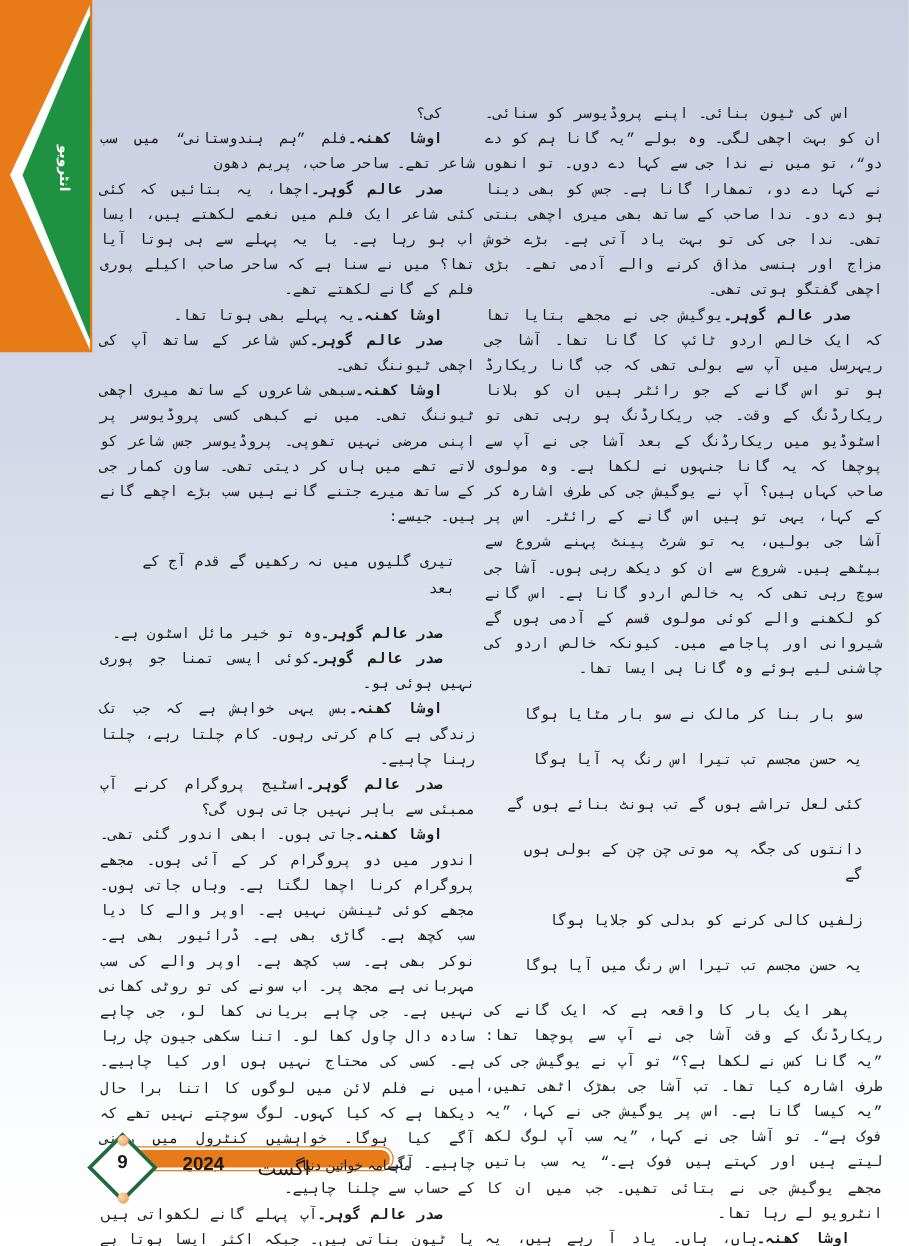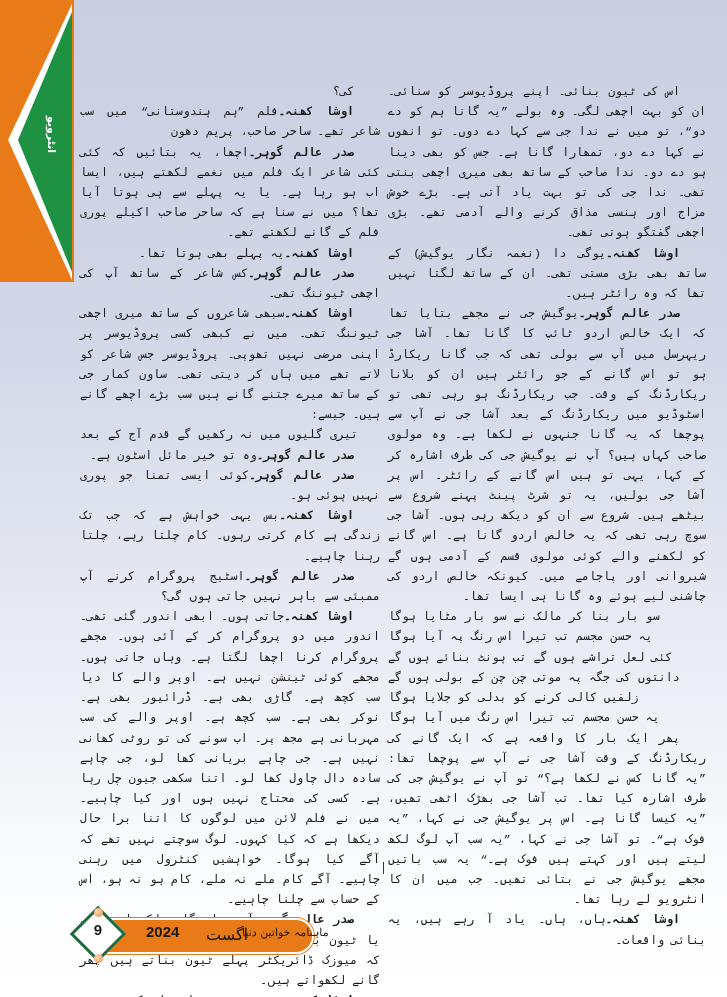--- a/index.html
+++ b/index.html
@@ -22,28 +22,28 @@
   
   .col {
     position:absolute; top:82px; direction:rtl; text-align:justify;
     font-size:11.6px; line-height:20.2px;
   }
   .col-right { left:388px; width:318px; }
   .col-left  { left:80px;  width:300px; }
   .col p { margin:0;font-family:Liberation Mono, monospace; }
   .col p.indent { text-indent:26px; }
   .col .spk { font-weight:bold; }
-  .col .verse { text-align:left; margin:0; }
+  .col .verse { text-align:right; margin:16px; }
   .divider {
     position:absolute; left:383px; top:862px; width:1px; height:12px; background:#333;
   }
   
   .footer { position:absolute; left:72px; top:912px; width:250px; height:50px; }
   .pill {
-    position:absolute; left:30px; top:8px; width:210px; height:32px;
+    position:absolute; left:30px; top:8px; width:210px; height:14px;
     background:#e87a18; border-radius:0 16px 16px 0;
     box-shadow: 0 0 0 2px #fff, 0 0 0 3px #e87a18;
   }
   .pill-year {
     position:absolute; left:44px; top:3px;
     font-family: "Liberation Sans", sans-serif; font-weight:bold; font-size:15px; color:#1a1a1a;
   }
   .pill-month {
     position:absolute; left:104px; top:5px; font-size:16px; color:#1a1a1a; direction:rtl;
   }
@@ -72,21 +72,20 @@
   <svg width="74" height="282" viewBox="0 0 74 282">
     <rect x="0" y="0" width="74" height="282" fill="#e87a18"></rect>
     <polygon points="72,4 8,140 72,280" fill="#ffffff"></polygon>
     <polygon points="72,12 18,140 72,272" fill="#1f9143"></polygon>
   </svg>
   <div class="band-label">انٹرویو</div>
 </div>
 
 <div class="col col-right" id="colRight">
     <p class="indent"><span>اس کی ٹیون بنائی۔ اپنے پروڈیوسر کو سنائی۔ ان کو بہت اچھی لگی۔ وہ بولے ”یہ گانا ہم کو دے دو“، تو میں نے ندا جی سے کہا دے دوں۔ تو انھوں نے کہا دے دو، تمھارا گانا ہے۔ جس کو بھی دینا ہو دے دو۔ ندا صاحب کے ساتھ بھی میری اچھی بنتی تھی۔ ندا جی کی تو بہت یاد آتی ہے۔ بڑے خوش مزاج اور ہنسی مذاق کرنے والے آدمی تھے۔ بڑی اچھی گفتگو ہوتی تھی۔</span></p>
-    <p class="indent"><span class="spk">اوشا کھنہ۔</span><span>یوگی دا (نغمہ نگار یوگیش) کے ساتھ بھی بڑی مستی تھی۔ ان کے ساتھ لگتا نہیں تھا کہ وہ رائٹر ہیں۔</span></p>
     <p class="indent"><span class="spk">صدر عالم گوہر۔</span><span>یوگیش جی نے مجھے بتایا تھا کہ ایک خالص اردو ٹائپ کا گانا تھا۔ آشا جی ریہرسل میں آپ سے بولی تھی کہ جب گانا ریکارڈ ہو تو اس گانے کے جو رائٹر ہیں ان کو بلانا ریکارڈنگ کے وقت۔ جب ریکارڈنگ ہو رہی تھی تو اسٹوڈیو میں ریکارڈنگ کے بعد آشا جی نے آپ سے پوچھا کہ یہ گانا جنہوں نے لکھا ہے۔ وہ مولوی صاحب کہاں ہیں؟ آپ نے یوگیش جی کی طرف اشارہ کر کے کہا، یہی تو ہیں اس گانے کے رائٹر۔ اس پر آشا جی بولیں، یہ تو شرٹ پینٹ پہنے شروع سے بیٹھے ہیں۔ شروع سے ان کو دیکھ رہی ہوں۔ آشا جی سوچ رہی تھی کہ یہ خالص اردو گانا ہے۔ اس گانے کو لکھنے والے کوئی مولوی قسم کے آدمی ہوں گے شیروانی اور پاجامے میں۔ کیونکہ خالص اردو کی چاشنی لیے ہوئے وہ گانا ہی ایسا تھا۔</span></p>
     <p class="verse">سو بار بنا کر مالک نے سو بار مٹایا ہوگا</p>
     <p class="verse">یہ حسن مجسم تب تیرا اس رنگ پہ آیا ہوگا</p>
     <p class="verse">کئی لعل تراشے ہوں گے تب ہونٹ بنائے ہوں گے</p>
     <p class="verse">دانتوں کی جگہ پہ موتی چن چن کے بولی ہوں گے</p>
     <p class="verse">زلفیں کالی کرنے کو بدلی کو جلایا ہوگا</p>
     <p class="verse">یہ حسن مجسم تب تیرا اس رنگ میں آیا ہوگا</p>
     <p class="indent"><span>پھر ایک بار کا واقعہ ہے کہ ایک گانے کی ریکارڈنگ کے وقت آشا جی نے آپ سے پوچھا تھا: ”یہ گانا کس نے لکھا ہے؟“ تو آپ نے یوگیش جی کی طرف اشارہ کیا تھا۔ تب آشا جی بھڑک اٹھی تھیں، ”یہ کیسا گانا ہے۔ اس پر یوگیش جی نے کہا، ”یہ فوک ہے“۔ تو آشا جی نے کہا، ”یہ سب آپ لوگ لکھ لیتے ہیں اور کہتے ہیں فوک ہے۔“ یہ سب باتیں مجھے یوگیش جی نے بتائی تھیں۔ جب میں ان کا انٹرویو لے رہا تھا۔</span></p>
     <p class="indent"><span class="spk">اوشا کھنہ۔</span><span>ہاں، ہاں۔ یاد آ رہے ہیں، یہ بنائی واقعات۔</span></p>
   </div>

